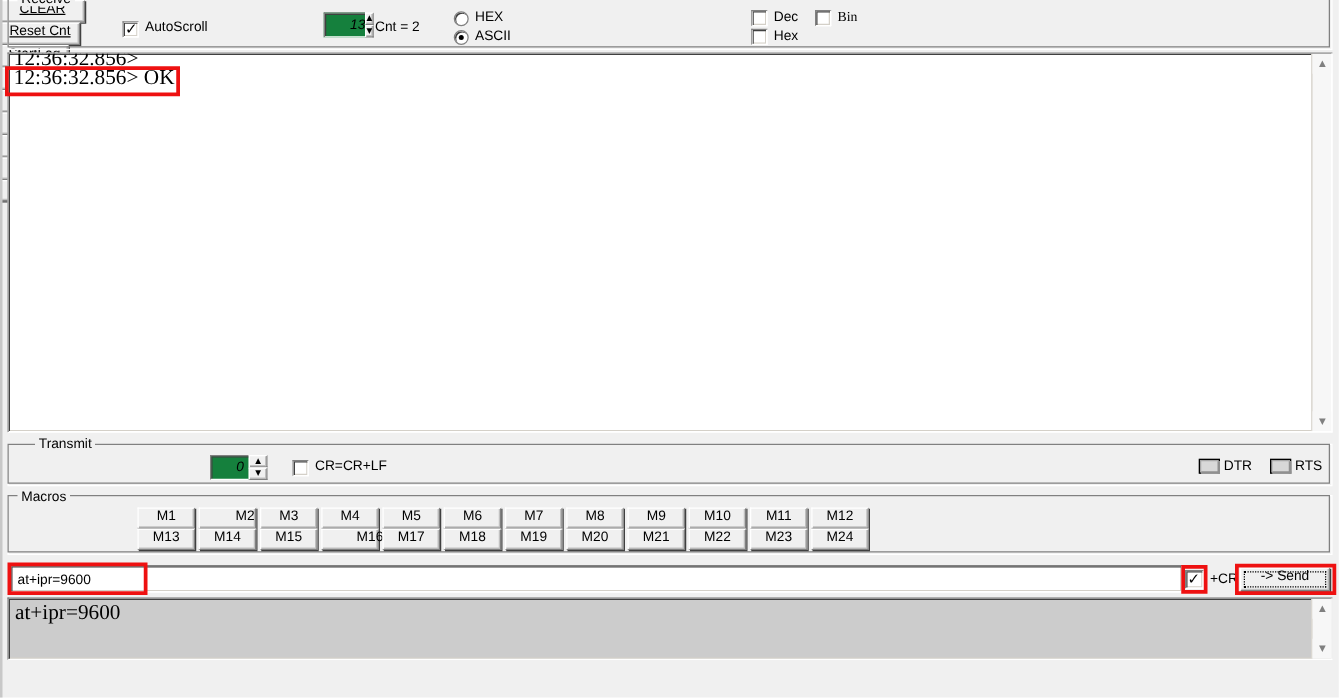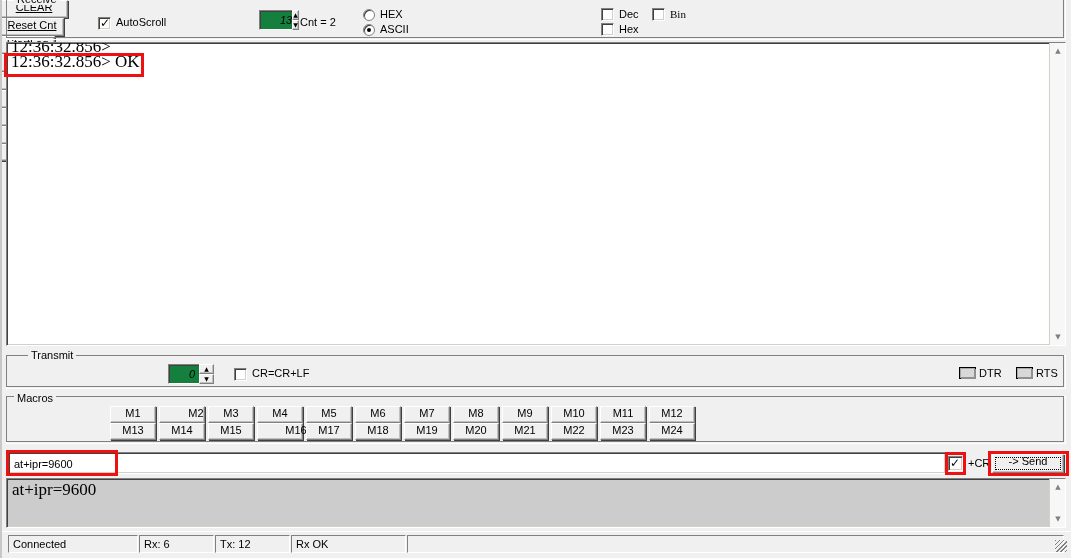--- a/index.html
+++ b/index.html
@@ -357,24 +357,15 @@
   <div class="redbox" style="left:988px;top:451px;width:81px;height:25px;"></div>
 
   <div class="textarea" style="left:6px;top:478px;width:1060px;height:50px;background:#cccccc;">
     <div class="mono" style="position:absolute;left:5px;top:4px;">at+ipr=9600</div>
     <div class="vscroll" style="right:0px;top:0px;bottom:0px;height:48px;background:#f7f7f7;">
       <div class="arw up">▲</div>
       <div class="arw dn">▼</div>
     </div>
   </div>
 
-  <div style="position:absolute;left:0;top:531px;width:1071px;height:27px;background:#f0f0f0;border-top:1px solid #ffffff;">
-    <div class="statcell" style="left:8px;top:3px;width:130px;">Connected</div>
-    <div class="statcell" style="left:139px;top:3px;width:75px;">Rx: 6</div>
-    <div class="statcell" style="left:215px;top:3px;width:75px;">Tx: 12</div>
-    <div class="statcell" style="left:291px;top:3px;width:115px;">Rx OK</div>
-    <div class="statcell" style="left:407px;top:3px;width:657px;"></div>
-    <div style="position:absolute;right:4px;top:8px;width:12px;height:12px;
-                background:repeating-linear-gradient(135deg,#808080 0 1px,transparent 1px 3px);"></div>
-  </div>
 
   <div class="outerframe"></div>
 </div>
 
 </body></html>

